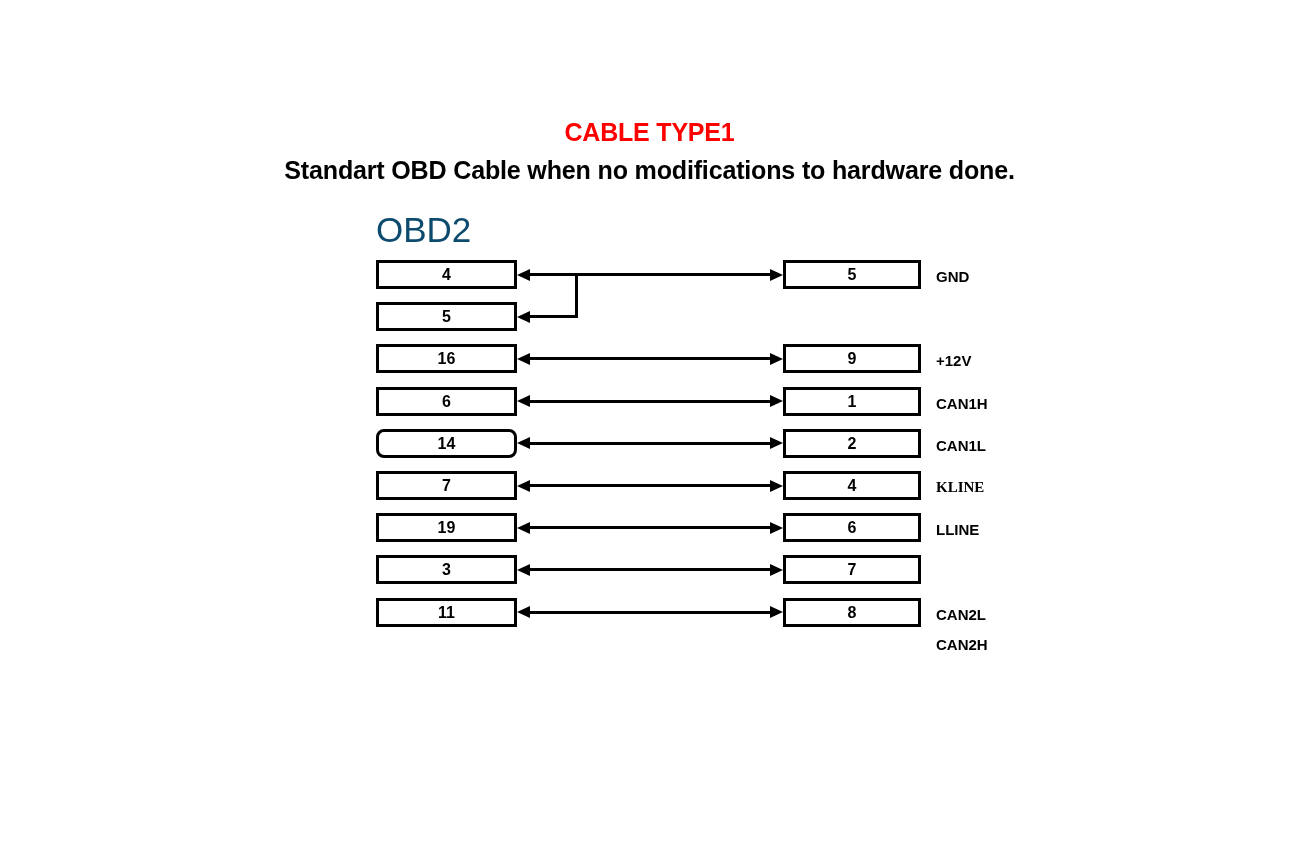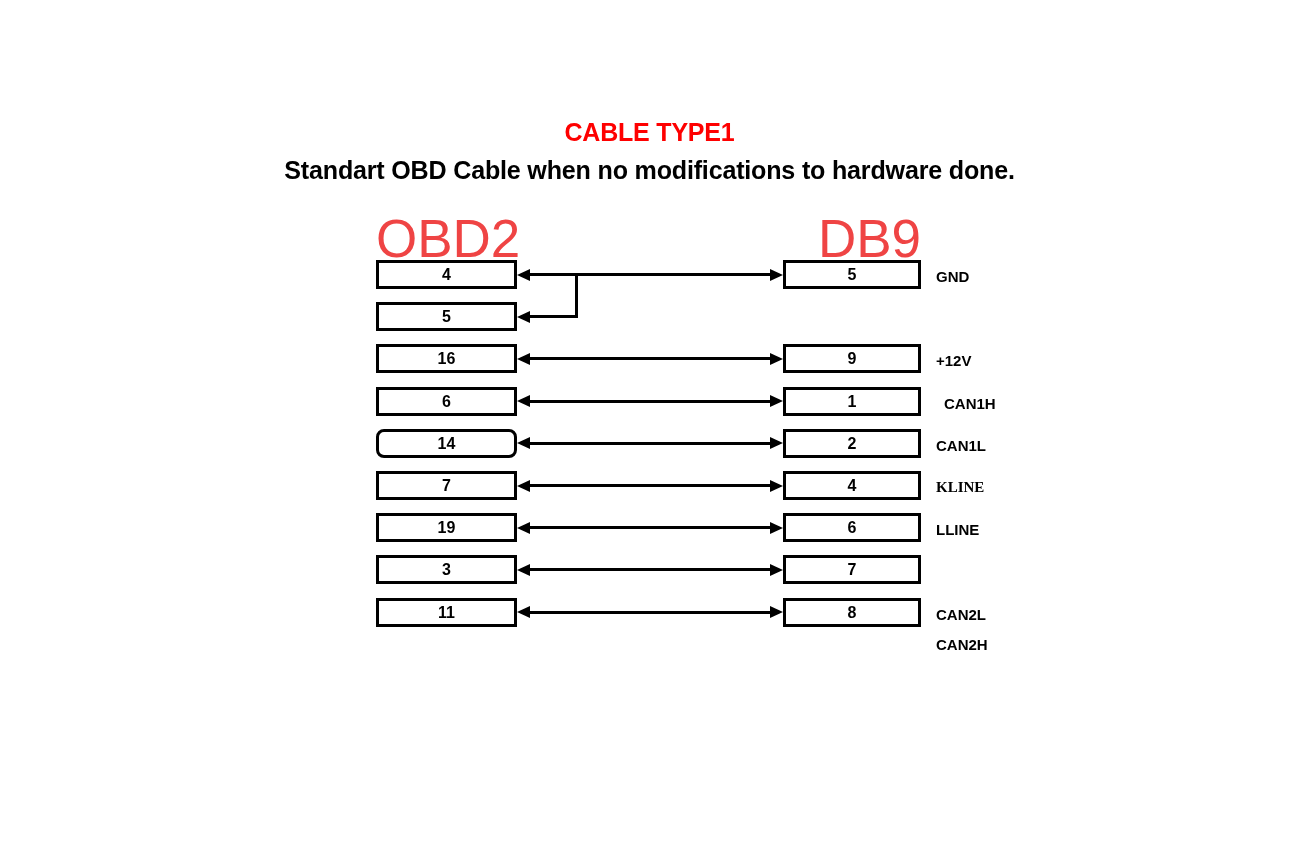--- a/index.html
+++ b/index.html
@@ -37,25 +37,25 @@
   #cable-subtitle {
     top: 155px;
     font-size: 26px;
     color: #000000;
     transform: scaleX(0.965);
   }
 
   
   .col-header {
     position: absolute;
-    font-size: 53px;
+    font-size: 35px;
     font-weight: 400;
-    color: #ef4444;
+    color: #0c4a6e;
     line-height: 1;
-    text-align: right;
+    text-align: left;
     white-space: nowrap;
   }
 
   
   .pin-box {
     position: absolute;
     box-sizing: border-box;
     border: 3px solid #000000;
     background: #ffffff;
     color: #000000;
@@ -104,42 +104,41 @@
 <body>
 
 <div id="canvas">
 
   <div class="title-main" id="cable-title">CABLE TYPE1</div>
 
   <div class="title-main" id="cable-subtitle">Standart OBD Cable when no modifications to hardware done.</div>
 
   <div class="col-header" id="hdr-left" style="left:376px; width:141px; top:212px;">OBD2</div>
 
-  <div class="col-header" id="hdr-right" style="left:783px; width:138px; top:212px;">DB9</div>
 
   <div id="rows">
       <div class="pin-box left" style="top: 260px;">4</div>
       <div class="pin-box right" style="top: 260px;">5</div>
       <div class="signal-label" style="top: 269px;">GND</div>
       <div class="arrow-head left-point" style="left: 517px; top: 268.5px;"></div>
       <div class="wire-h" style="left: 528px; top: 273px; width: 244px;"></div>
       <div class="arrow-head right-point" style="left: 770px; top: 268.5px;"></div>
       <div class="pin-box left" style="top: 302.2px;">5</div>
       <div class="arrow-head left-point" style="left: 517px; top: 310.7px;"></div>
       <div class="wire-v" style="left: 575px; top: 273px; height: 45px;"></div>
       <div class="wire-h" style="left: 528px; top: 315px; width: 50px;"></div>
       <div class="pin-box left" style="top: 344.4px;">16</div>
       <div class="pin-box right" style="top: 344.4px;">9</div>
       <div class="signal-label" style="top: 353.4px;">+12V</div>
       <div class="arrow-head left-point" style="left: 517px; top: 352.9px;"></div>
       <div class="wire-h" style="left: 528px; top: 357px; width: 244px;"></div>
       <div class="arrow-head right-point" style="left: 770px; top: 352.9px;"></div>
       <div class="pin-box left" style="top: 386.6px;">6</div>
       <div class="pin-box right" style="top: 386.6px;">1</div>
-      <div class="signal-label" style="top: 395.6px; margin-left: 8px;">CAN1H</div>
+      <div class="signal-label" style="top: 395.6px;">CAN1H</div>
       <div class="arrow-head left-point" style="left: 517px; top: 395.1px;"></div>
       <div class="wire-h" style="left: 528px; top: 400px; width: 244px;"></div>
       <div class="arrow-head right-point" style="left: 770px; top: 395.1px;"></div>
       <div class="pin-box left" style="top: 428.8px; border-radius: 8px;">14</div>
       <div class="pin-box right" style="top: 428.8px;">2</div>
       <div class="signal-label" style="top: 437.8px;">CAN1L</div>
       <div class="arrow-head left-point" style="left: 517px; top: 437.3px;"></div>
       <div class="wire-h" style="left: 528px; top: 442px; width: 244px;"></div>
       <div class="arrow-head right-point" style="left: 770px; top: 437.3px;"></div>
       <div class="pin-box left" style="top: 471px;">7</div>

